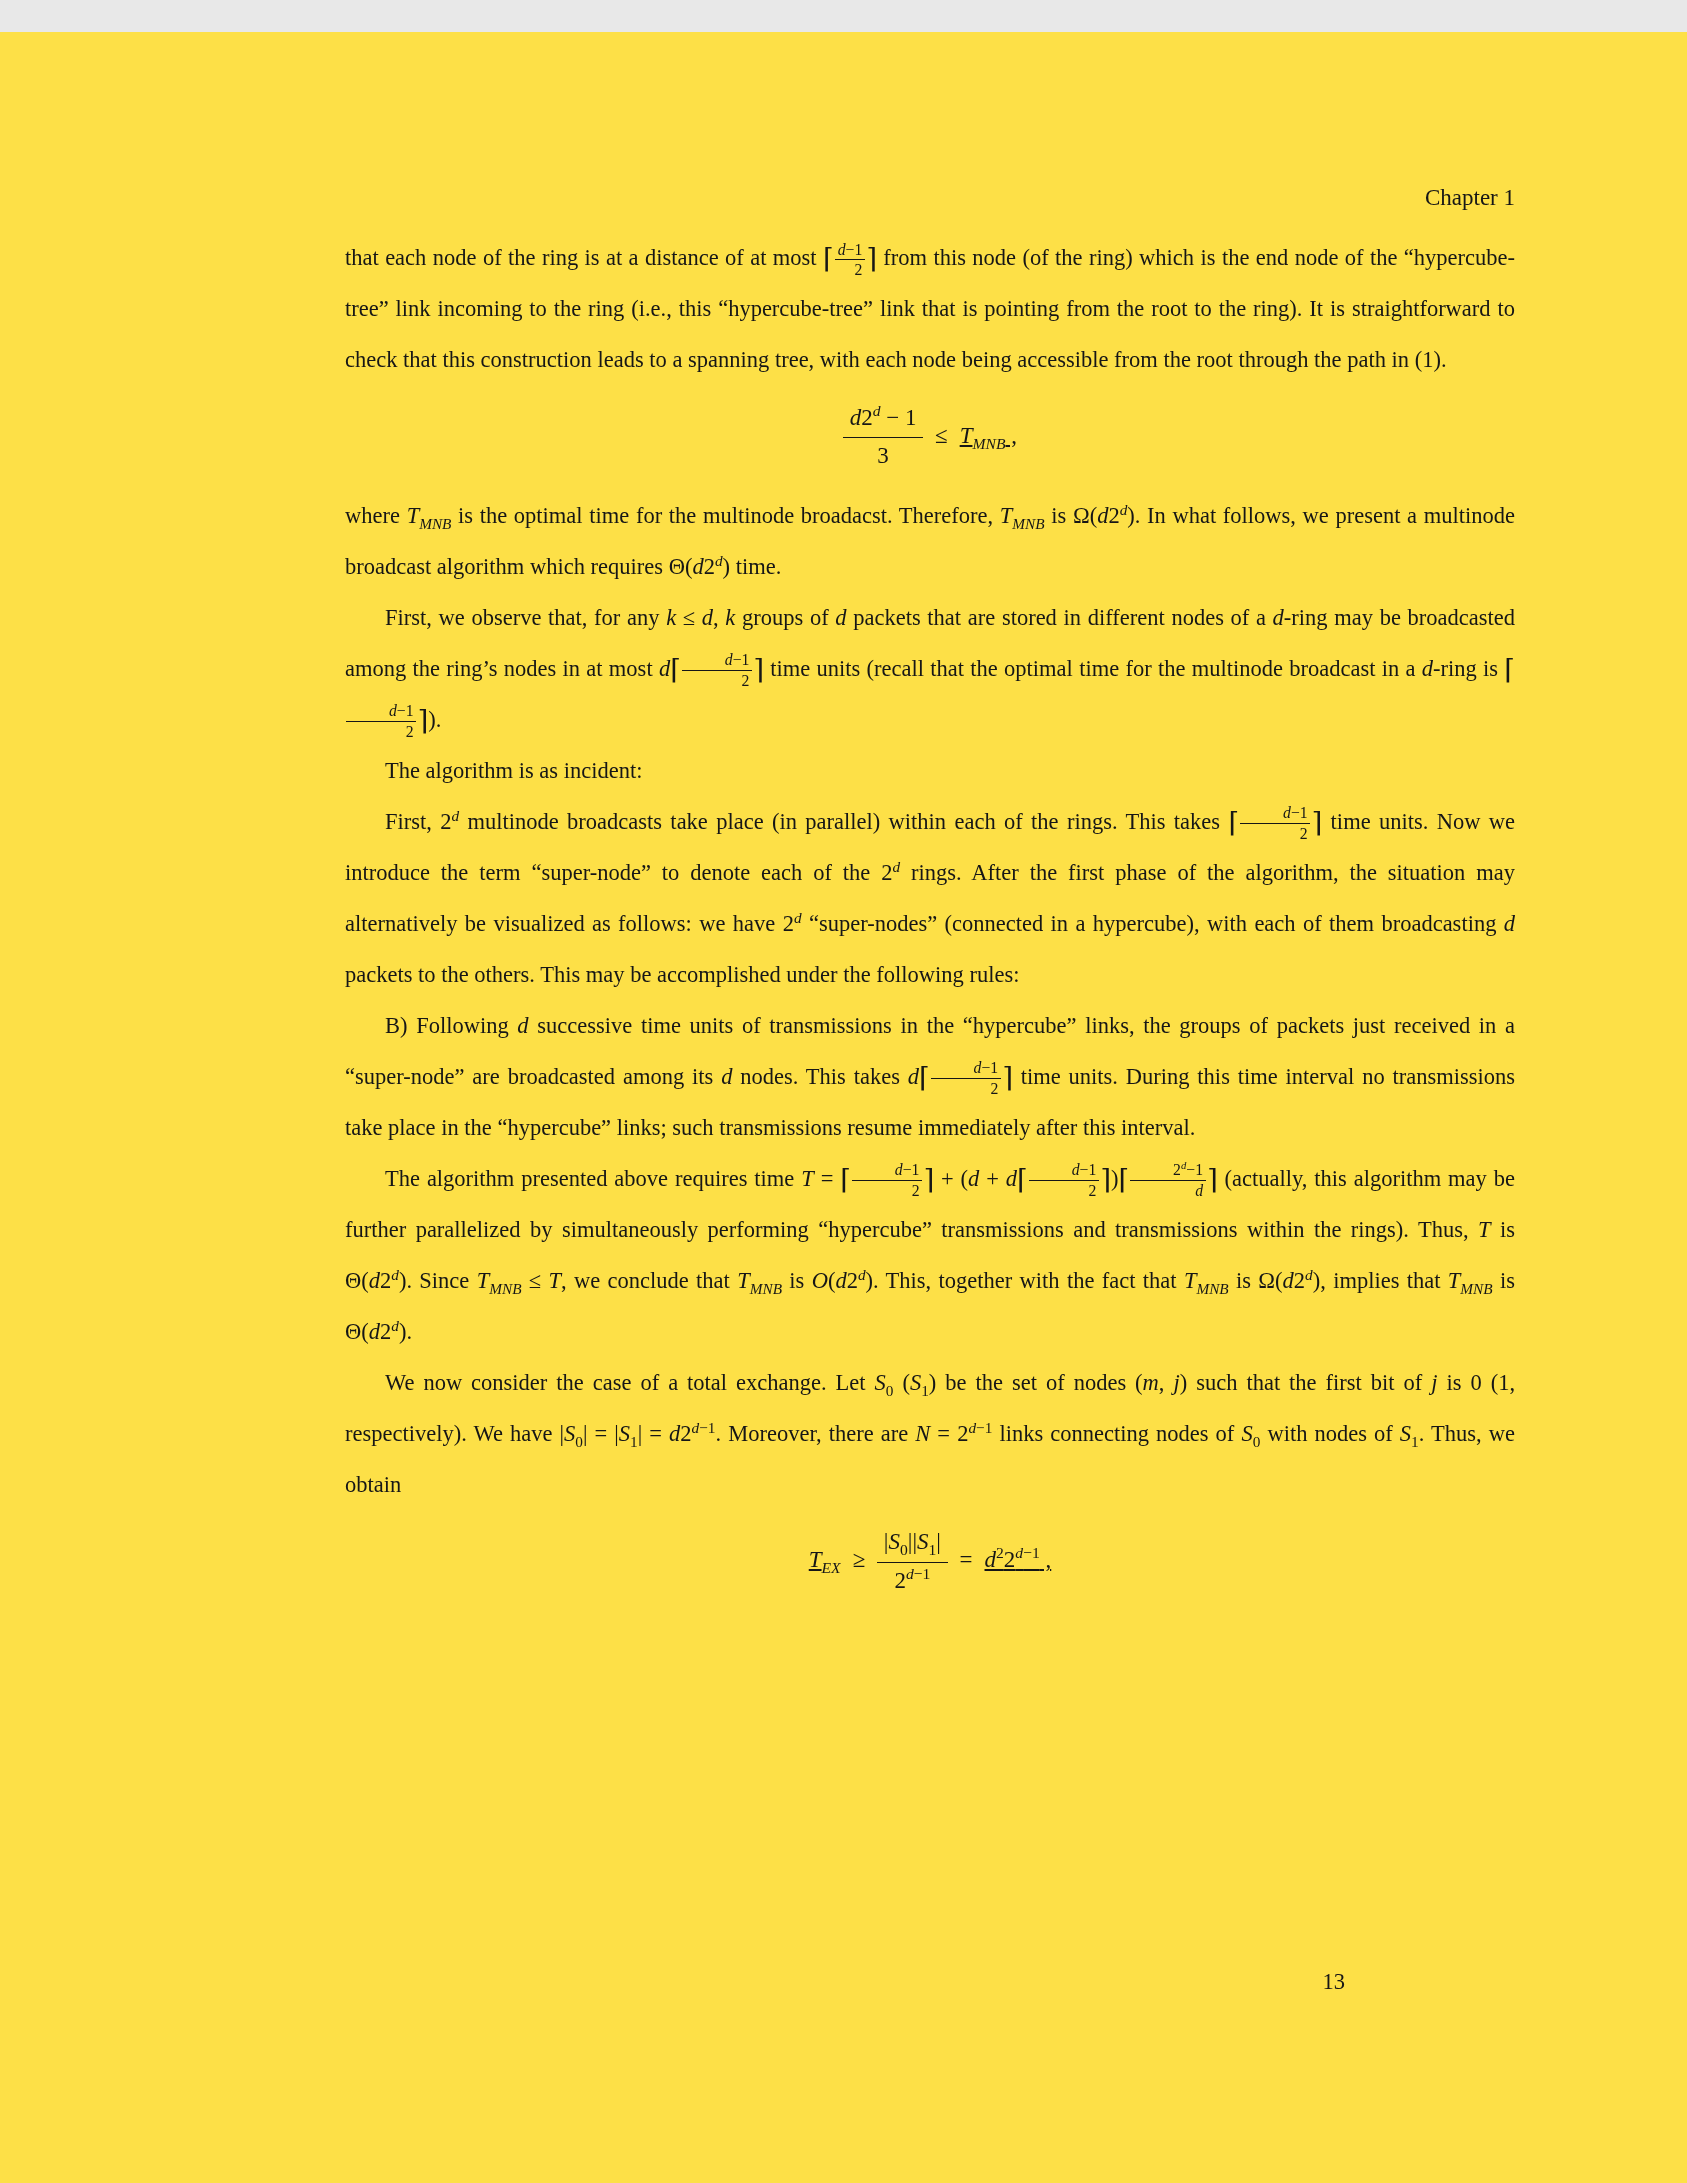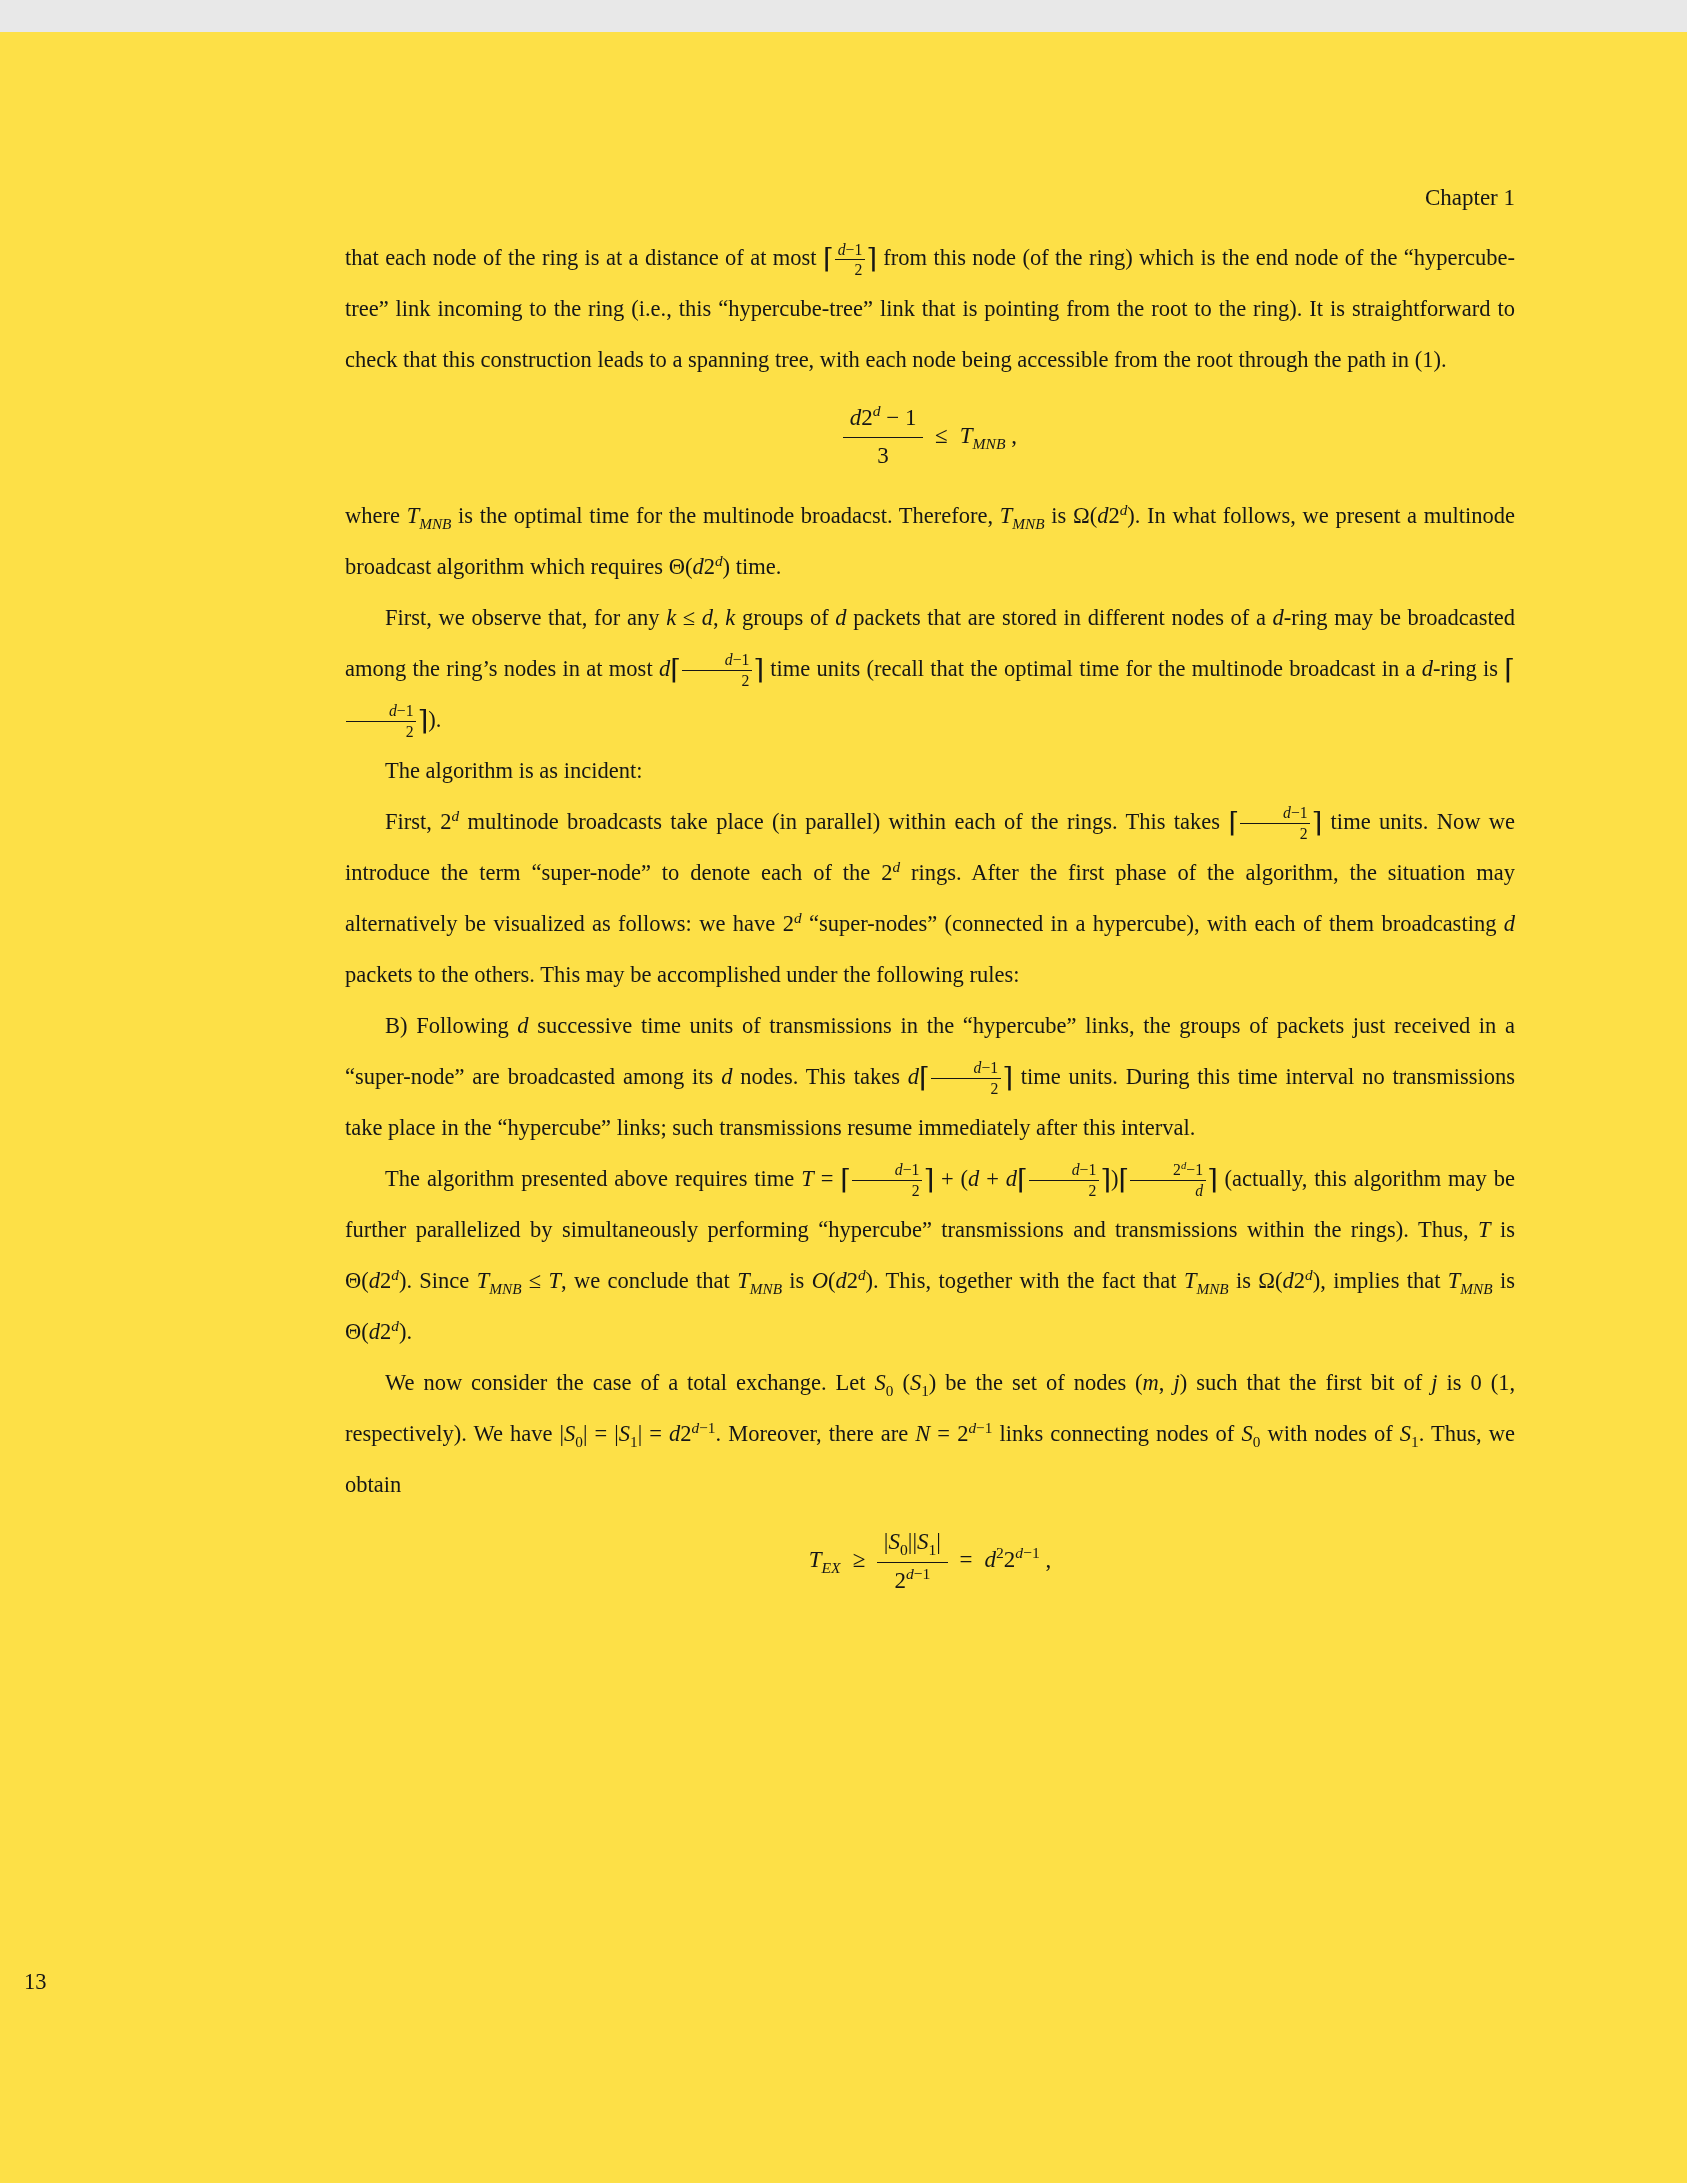--- a/index.html
+++ b/index.html
@@ -76,20 +76,21 @@
     line-height: 0;
     vertical-align: -0.12em;
   }
   
   .equation {
     text-align: center;
     font-size: 23px;
     line-height: 1.25;
     margin: 18.5px 0;
     text-indent: 0;
+    text-decoration: underline;
   }
   .dfrac {
     display: inline-block;
     vertical-align: middle;
     text-align: center;
   }
   .dfrac .fn {
     display: block;
     border-bottom: 1.7px solid currentColor;
     padding: 0 6.6px 4.6px;
@@ -100,23 +101,22 @@
   }
   .eqop {
     display: inline-block;
     margin: 0 12px;
   }
   .pagenum {
     position: absolute;
     top: 1937px;
     left: 0;
     width: 1345px;
-    text-align: left;
+    text-align: right;
     font-size: 22.5px;
-    padding-left: 24px;
   }
 </style>
 </head>
 <body>
 
 <div class="page">
   <div class="header">Chapter 1</div>
 
   <div class="content">
       <p class="para">that each node of the ring is at a distance of at most <span class="ceil">⌈</span><span class="frac"><span class="fn"><i>d</i>−1</span><span class="fd">2</span></span><span class="ceil">⌉</span> from this node (of the ring) which is the end node of the “hypercube-tree” link incoming to the ring (i.e., this “hypercube-tree” link that is pointing from the root to the ring). It is straightforward to check that this construction leads to a spanning tree, with each node being accessible from the root through the path in (1).</p>

